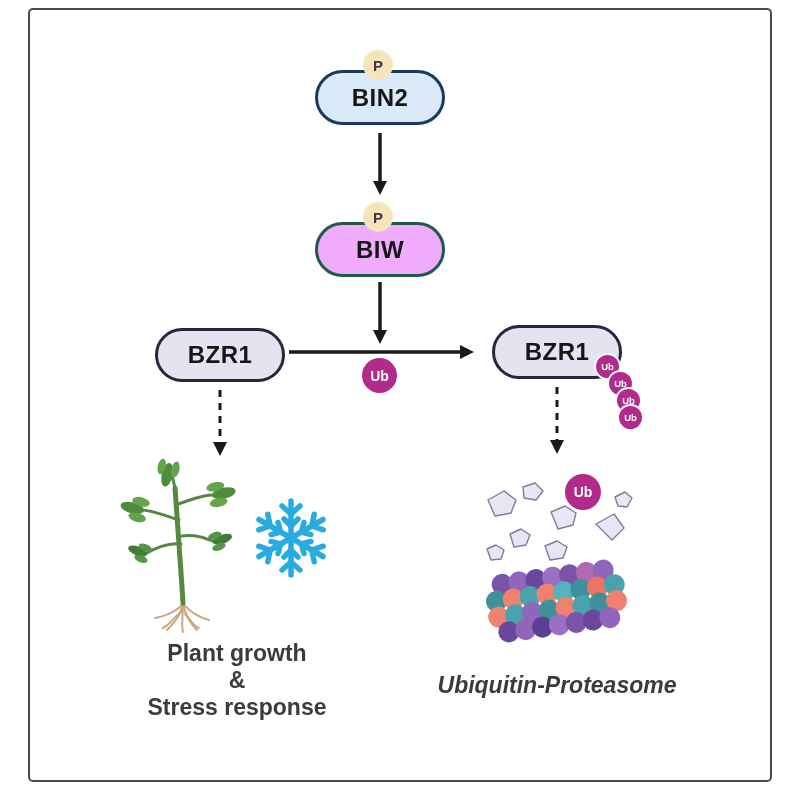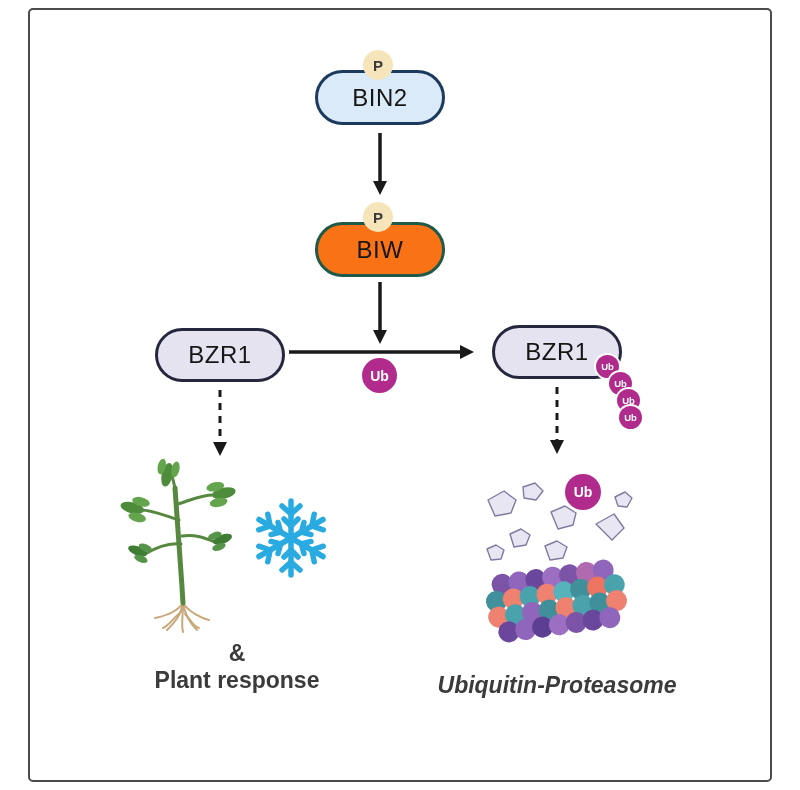--- a/index.html
+++ b/index.html
@@ -3,24 +3,24 @@
 <meta charset="utf-8">
 <style>
   * { margin:0; padding:0; box-sizing:border-box; }
   html,body { width:800px; height:790px; background:#ffffff; font-family:"Liberation Sans", sans-serif; }
   .canvas { position:relative; width:800px; height:790px; background:#ffffff; overflow:hidden; }
   .frame { position:absolute; left:28px; top:8px; width:744px; height:774px;
            border:2px solid #4b4b4b; border-radius:5px; }
   .art { position:absolute; left:0; top:0; }
 
   .pill { position:absolute; display:flex; align-items:center; justify-content:center;
-          border-radius:30px; border:3px solid; font-weight:normal; font-size:24px;
+          border-radius:30px; border:3px solid; font-weight:bold; font-size:24px;
           letter-spacing:0.5px; color:#161616; }
   .pill.bin2      { left:315px; top:70px;  width:130px; height:55px; background:#dbeaf8; border-color:#1c3a5e; }
-  .pill.biw       { left:315px; top:222px; width:130px; height:55px; background:#f97316; border-color:#1f5948; }
+  .pill.biw       { left:315px; top:222px; width:130px; height:55px; background:#f0abfc; border-color:#1f5948; }
   .pill.bzr1-left { left:155px; top:328px; width:130px; height:54px; background:#e6e3f1; border-color:#26263f; }
   .pill.bzr1-right{ left:492px; top:325px; width:130px; height:54px; background:#e6e3f1; border-color:#26263f; }
 
   .pcircle { position:absolute; width:30px; height:30px; border-radius:50%;
              background:#f6e5bb; display:flex; align-items:center; justify-content:center;
              font-weight:bold; font-size:15px; color:#3a3a3a; z-index:3; }
   .pcircle.bin2 { left:363px; top:50px; }
   .pcircle.biw  { left:363px; top:202px; }
 
   .ub { position:absolute; border-radius:50%; background:#b12b8d; color:#ffffff;
@@ -246,20 +246,21 @@
     <span>Ub</span>
   </div>
   <div class="ub chain c4">
     <span>Ub</span>
   </div>
   <div class="ub degraded">
     <span>Ub</span>
   </div>
 
   <div class="caption left">
+    <div>Plant growth</div>
     <div>&amp;</div>
-    <div>Plant response</div>
+    <div>Stress response</div>
   </div>
   <div class="caption right">
     <div>Ubiquitin-Proteasome</div>
   </div>
 
 </div>
 
 </body></html>

